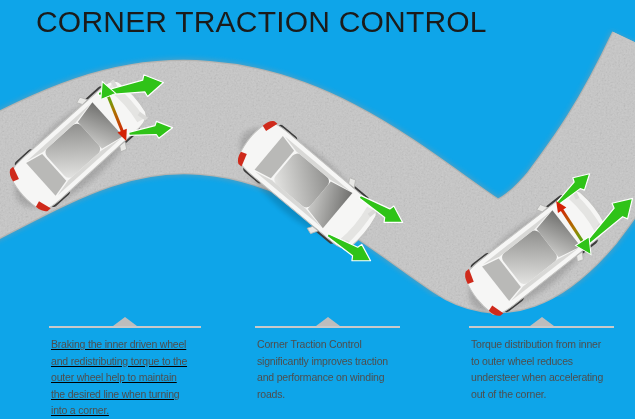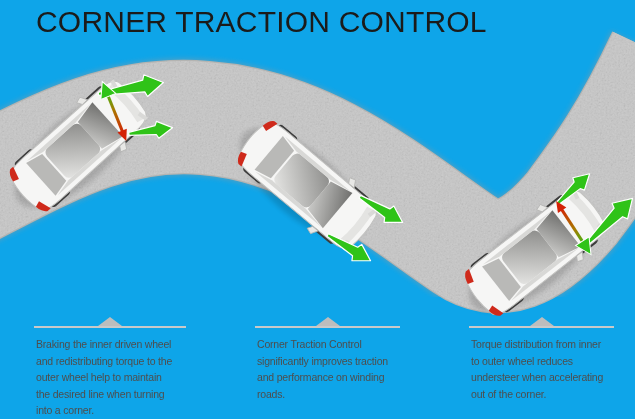--- a/index.html
+++ b/index.html
@@ -18,21 +18,21 @@
   .caption .tri{
     position:absolute;left:50%;bottom:2px;transform:translateX(-50%);
     width:0;height:0;border-left:12px solid transparent;border-right:12px solid transparent;
     border-bottom:9px solid #bdbdbd;
   }
   .caption p{
     margin:8px 0 0 2px;width:176px;
     font-size:10.5px;line-height:16.6px;letter-spacing:-0.2px;color:#4e4e4e;
     white-space:pre-line;
   }
-  .cap-1{left:34px;} .cap-1 .rule{width:152px;}
+  .cap-1{left:49px;text-decoration:underline;} .cap-1 .rule{width:152px;}
   .cap-2{left:255px;} .cap-2 .rule{width:145px;}
   .cap-3{left:469px;} .cap-3 .rule{width:145px;}
 </style>
 </head>
 <body>
 
 <div class="stage">
 
   <svg class="scene" width="640" height="419" viewBox="0 0 640 419" aria-hidden="true">
     <defs>

